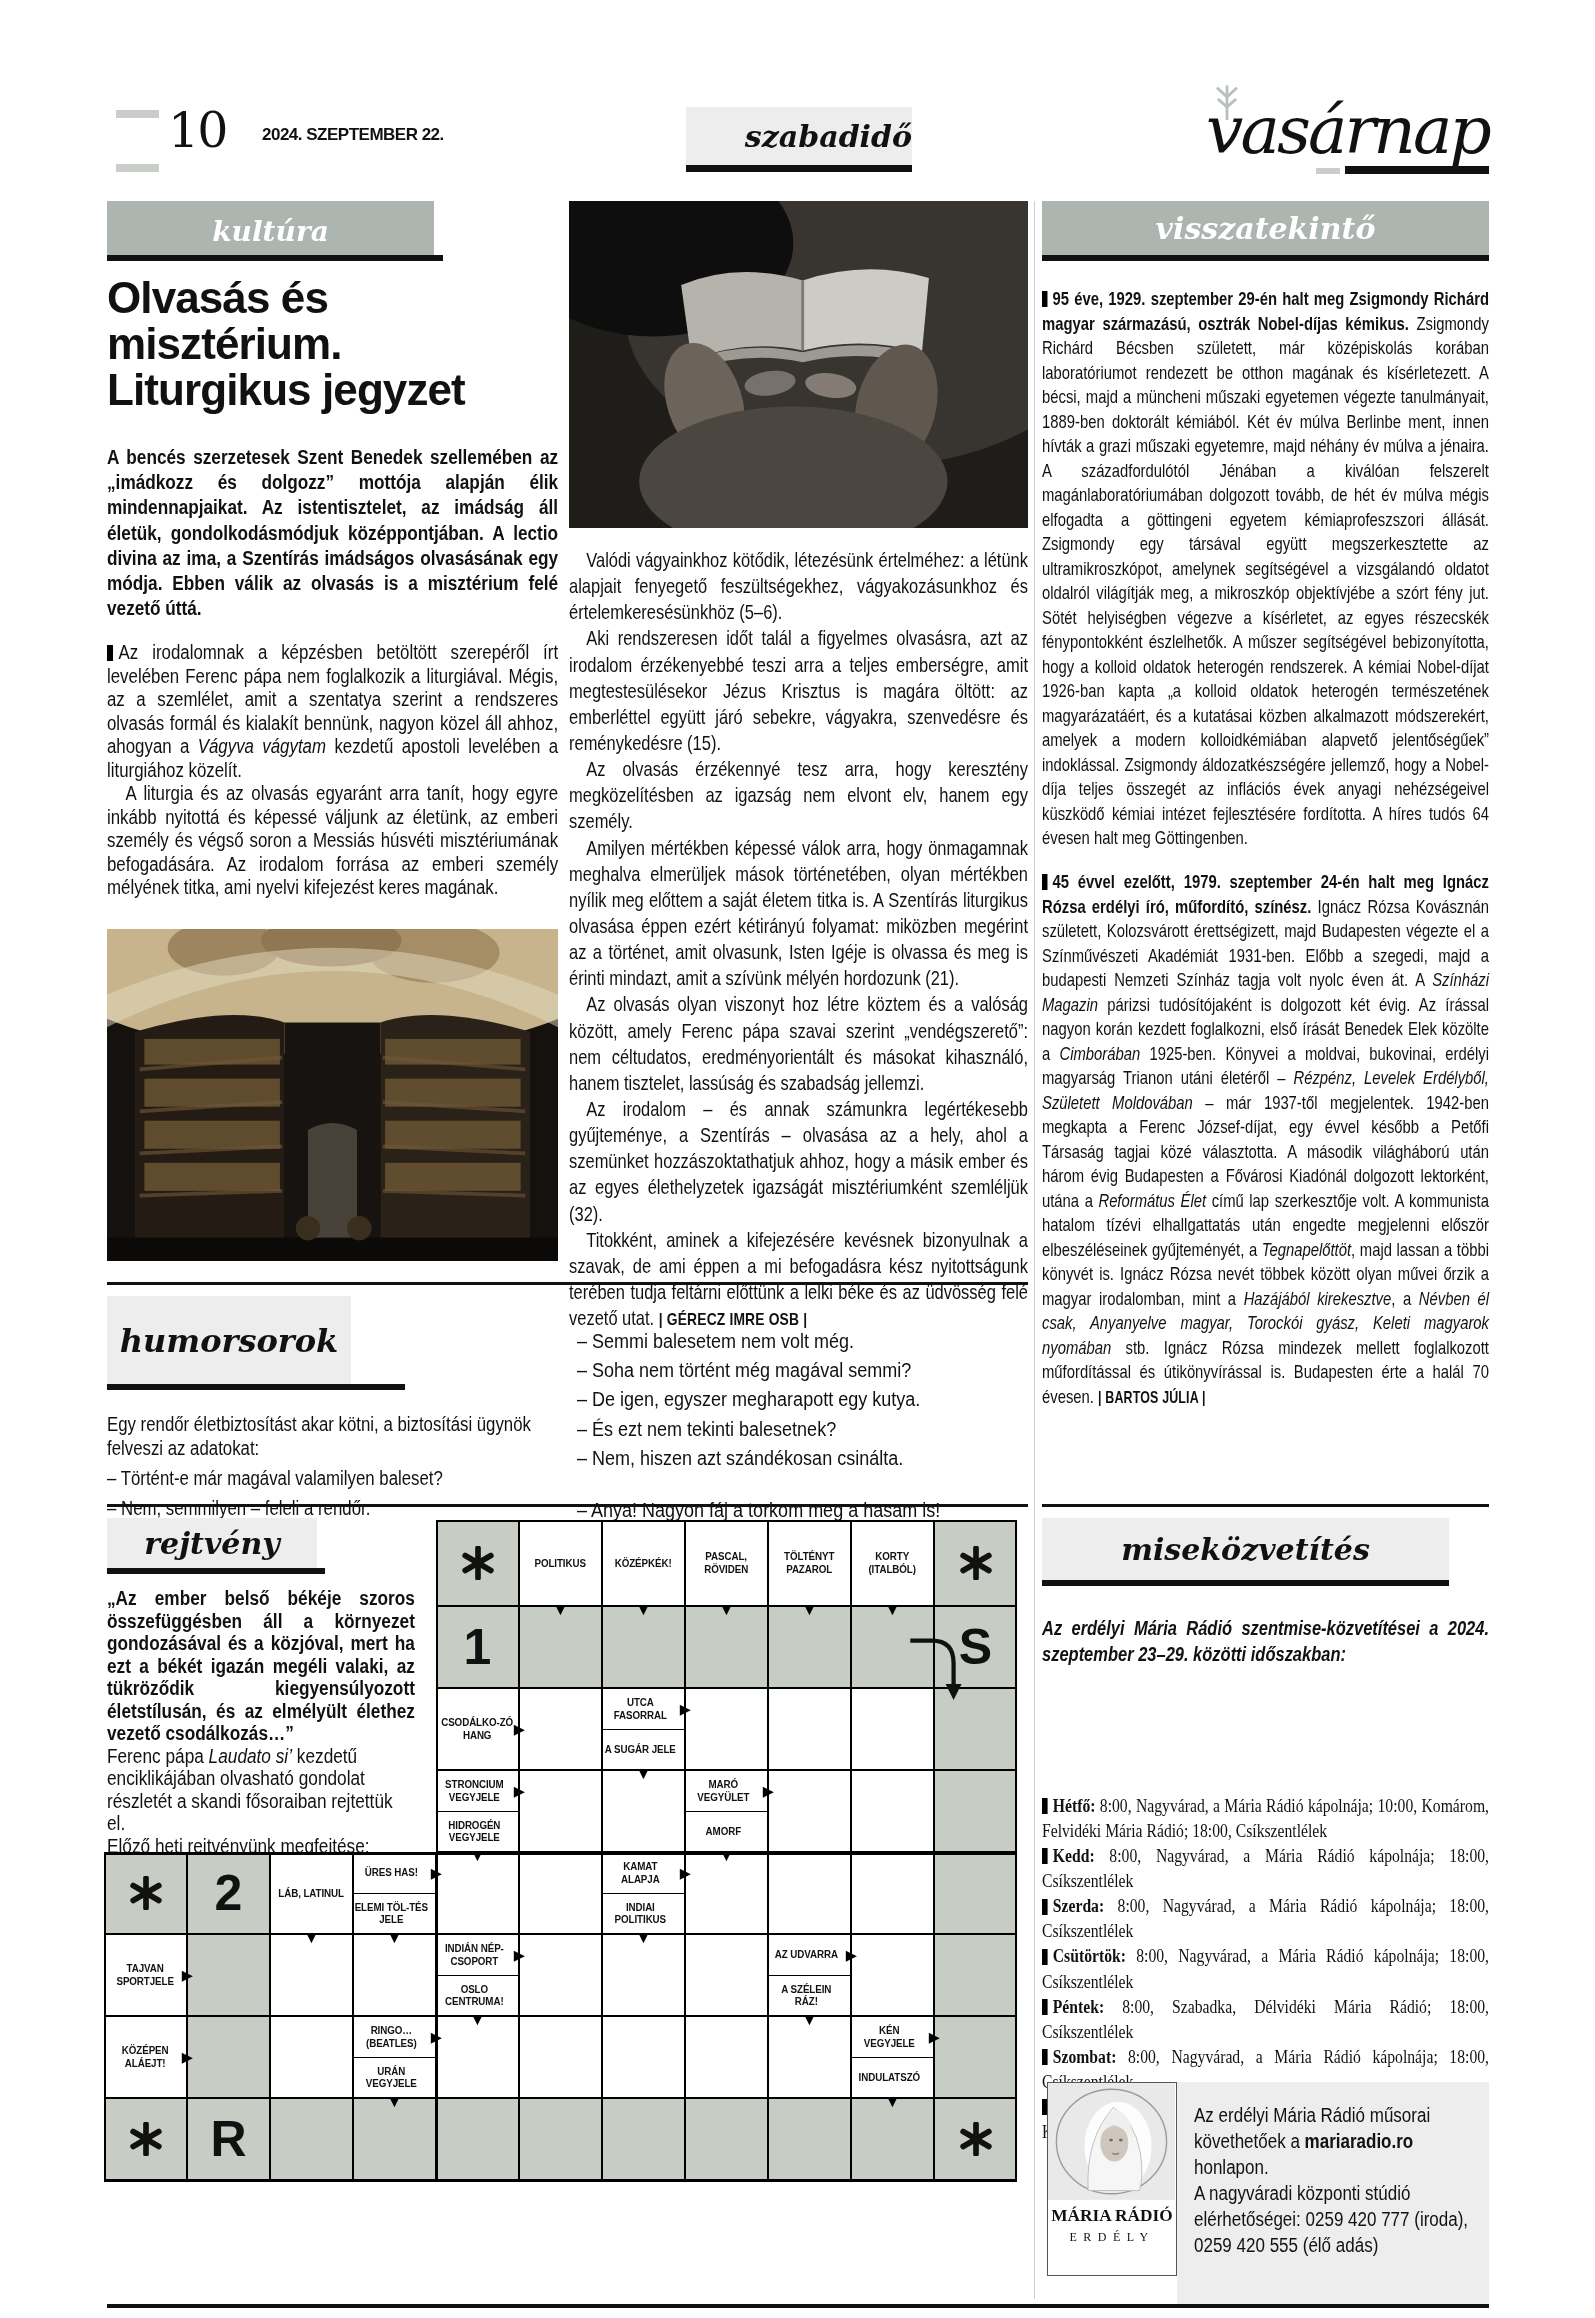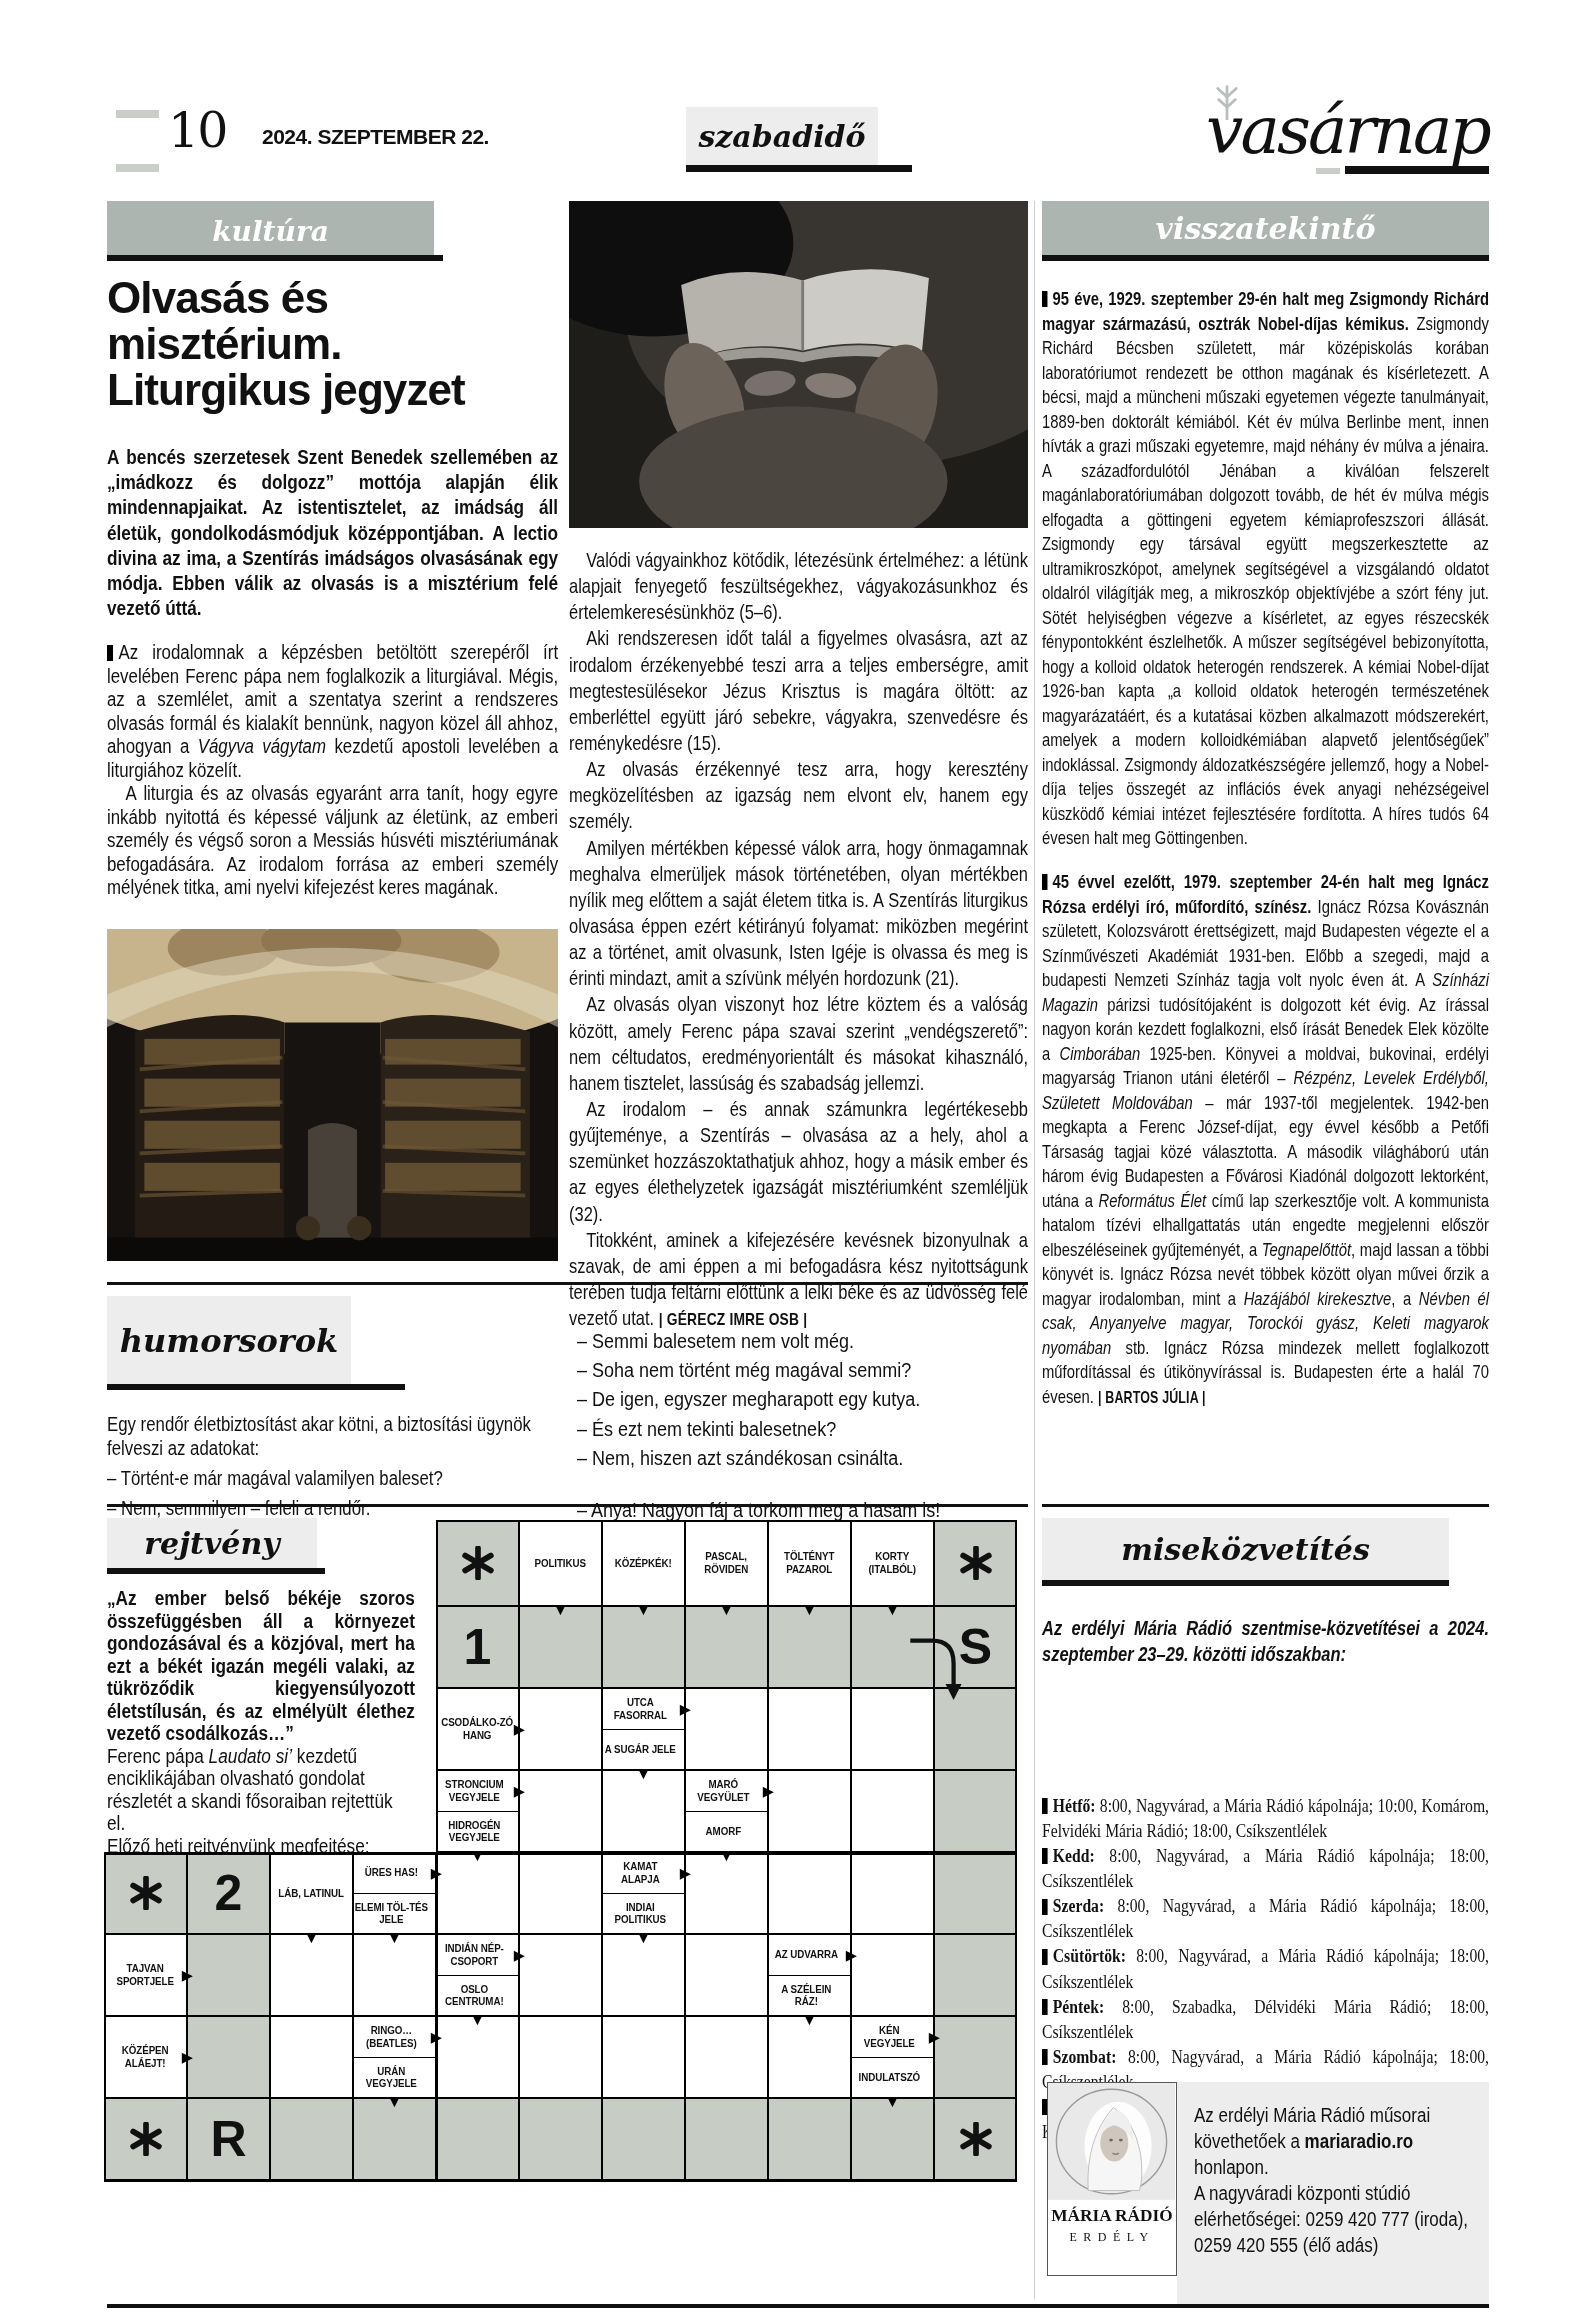--- a/index.html
+++ b/index.html
@@ -64,22 +64,22 @@
   #mr-title{display:flex;align-items:center;justify-content:center;gap:3.7px;
     font-family:"Liberation Serif",serif;font-weight:700;font-size:17.3px;margin-top:6px;}
   #mr-sub{text-align:center;font-family:"Liberation Serif",serif;font-size:12px;letter-spacing:6.5px;margin-top:3.7px;}
 </style>
 </head>
 <body>
 
 <div class="abs dash" style="left:116px;top:110px;width:43px;height:8.4px;"></div>
 <div class="abs dash" style="left:116px;top:164px;width:43px;height:8.4px;"></div>
 <div class="abs" style="left:168px;top:102px;font-family:'DejaVu Serif',serif;font-size:49px;letter-spacing:-1.9px;">10</div>
-<div class="abs" style="left:262px;top:125px;font-weight:700;font-size:21px;letter-spacing:-0.5px;">2024. SZEPTEMBER 22.</div>
-<div class="abs ltbox sh" style="left:686px;top:107px;width:192px;height:58px;font-size:30px;">
+<div class="abs" style="left:262px;top:125px;font-weight:700;font-size:17px;letter-spacing:-0.5px;">2024. SZEPTEMBER 22.</div>
+<div class="abs ltbox sh" style="left:686px;top:107px;width:226px;height:58px;font-size:30px;justify-content:flex-end;">
   <span>szabadidő</span>
 </div>
 <div class="abs blackbar" style="left:686px;top:165px;width:226px;height:6.5px;"></div>
 <div class="abs" style="left:1145px;top:92px;width:344px;text-align:right;font-family:'DejaVu Serif',serif;font-style:italic;font-size:66px;letter-spacing:-2.8px;">
   <span>vasárnap</span>
 </div>
 <svg class="abs" viewBox="0 0 60 80" style="left:1213px;top:83px;width:28px;height:37px;">
   <g stroke="#b9c0bb" stroke-width="6" stroke-linecap="round">
     <line x1="30" y1="78" x2="30" y2="8"></line>
       <line x1="30" y1="30" x2="10" y2="12"></line>

